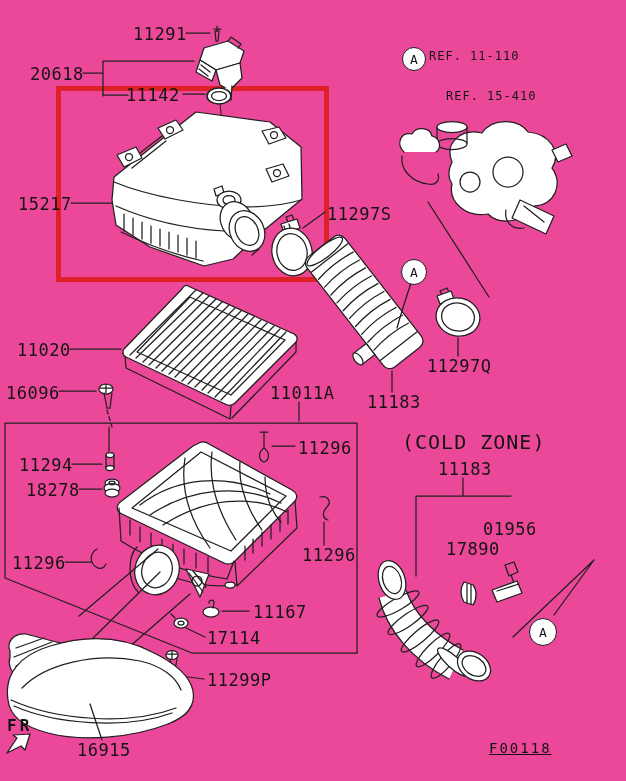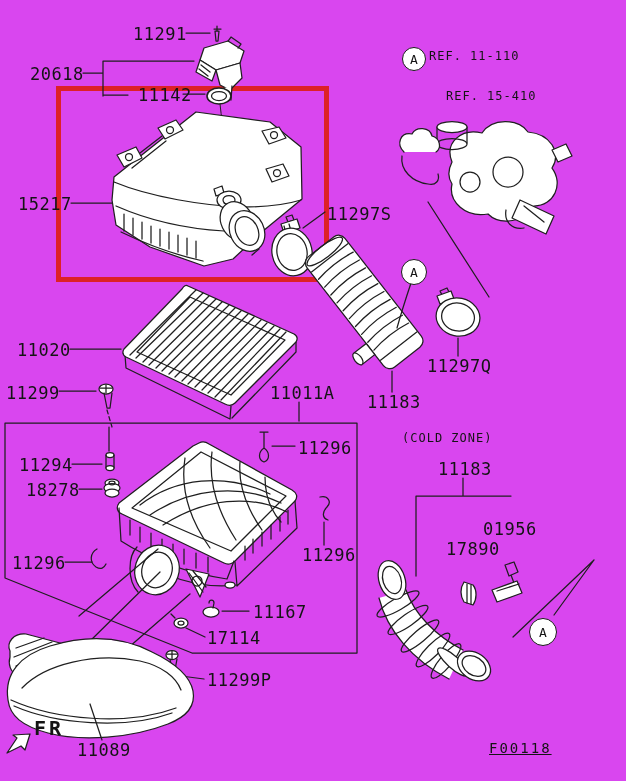--- a/index.html
+++ b/index.html
@@ -1,24 +1,24 @@
 <!DOCTYPE html>
 <html><head>
 <meta charset="utf-8">
 <style>
   html,body{margin:0;padding:0;background:#fff;}
-  .stage{position:relative;width:626px;height:781px;background:#d946ef;overflow:hidden;
+  .stage{position:relative;width:626px;height:781px;background:#ec4899;overflow:hidden;
          font-family:"DejaVu Sans Mono",monospace;}
   .art{position:absolute;left:0;top:0;z-index:1;}
   .callout{position:absolute;z-index:3;font-size:17px;line-height:1;color:#141414;
            letter-spacing:.5px;white-space:pre;}
   .ref{font-size:12px;letter-spacing:1px;}
-  .zone{font-size:12px;letter-spacing:1px;}
+  .zone{font-size:20px;letter-spacing:1px;}
   .figcode{font-size:14px;letter-spacing:2px;text-decoration:underline;}
-  .fr{font-size:20px;font-weight:bold;letter-spacing:3px;margin-left:27px;}
+  .fr{font-size:16px;font-weight:bold;letter-spacing:3px;}
   .amarker{position:absolute;z-index:3;border:1.6px solid #1a1a1a;border-radius:50%;
            background:#fff;display:flex;align-items:center;justify-content:center;
            font-size:13px;color:#141414;}
 </style>
 </head>
 <body>
 
 <div class="stage">
 
   <svg class="art" width="626" height="781" viewBox="0 0 626 781">
@@ -221,35 +221,35 @@
         <path d="M505,565 L514,562 L518,572 L509,576 Z M511,575 L514,583"></path>
         <path d="M492,590 L517,581 L522,593 L497,602 Z" fill="#fff"></path>
         <path d="M497,591 L519,584"></path>
         <path d="M594,560 L513,637 M594,560 L554,615"></path>
       </g>
     </g>
   </svg>
 
   <div class="callout" style="left:133px;top:26px">11291</div>
   <div class="callout" style="left:30px;top:66px">20618</div>
-  <div class="callout" style="left:138px;top:87px">11142</div>
+  <div class="callout" style="left:126px;top:87px">11142</div>
   <div class="callout" style="left:18px;top:196px">15217</div>
   <div class="callout" style="left:327px;top:206px">11297S</div>
   <div class="callout" style="left:17px;top:342px">11020</div>
-  <div class="callout" style="left:6px;top:385px">11299</div>
+  <div class="callout" style="left:6px;top:385px">16096</div>
   <div class="callout" style="left:270px;top:385px">11011A</div>
   <div class="callout" style="left:19px;top:457px">11294</div>
   <div class="callout" style="left:26px;top:482px">18278</div>
   <div class="callout" style="left:298px;top:440px">11296</div>
   <div class="callout" style="left:302px;top:547px">11296</div>
   <div class="callout" style="left:12px;top:555px">11296</div>
   <div class="callout" style="left:253px;top:604px">11167</div>
   <div class="callout" style="left:207px;top:630px">17114</div>
   <div class="callout" style="left:207px;top:672px">11299P</div>
-  <div class="callout" style="left:77px;top:742px">11089</div>
+  <div class="callout" style="left:77px;top:742px">16915</div>
   <div class="callout" style="left:367px;top:394px">11183</div>
   <div class="callout" style="left:427px;top:358px">11297Q</div>
   <div class="callout" style="left:438px;top:461px">11183</div>
   <div class="callout" style="left:483px;top:521px">01956</div>
   <div class="callout" style="left:446px;top:541px">17890</div>
 
   <div class="callout ref" style="left:429px;top:50px">REF. 11-110</div>
   <div class="callout ref" style="left:446px;top:90px">REF. 15-410</div>
   <div class="callout zone" style="left:402px;top:432px">(COLD ZONE)</div>
   <div class="callout figcode" style="left:489px;top:741px">F00118</div>

